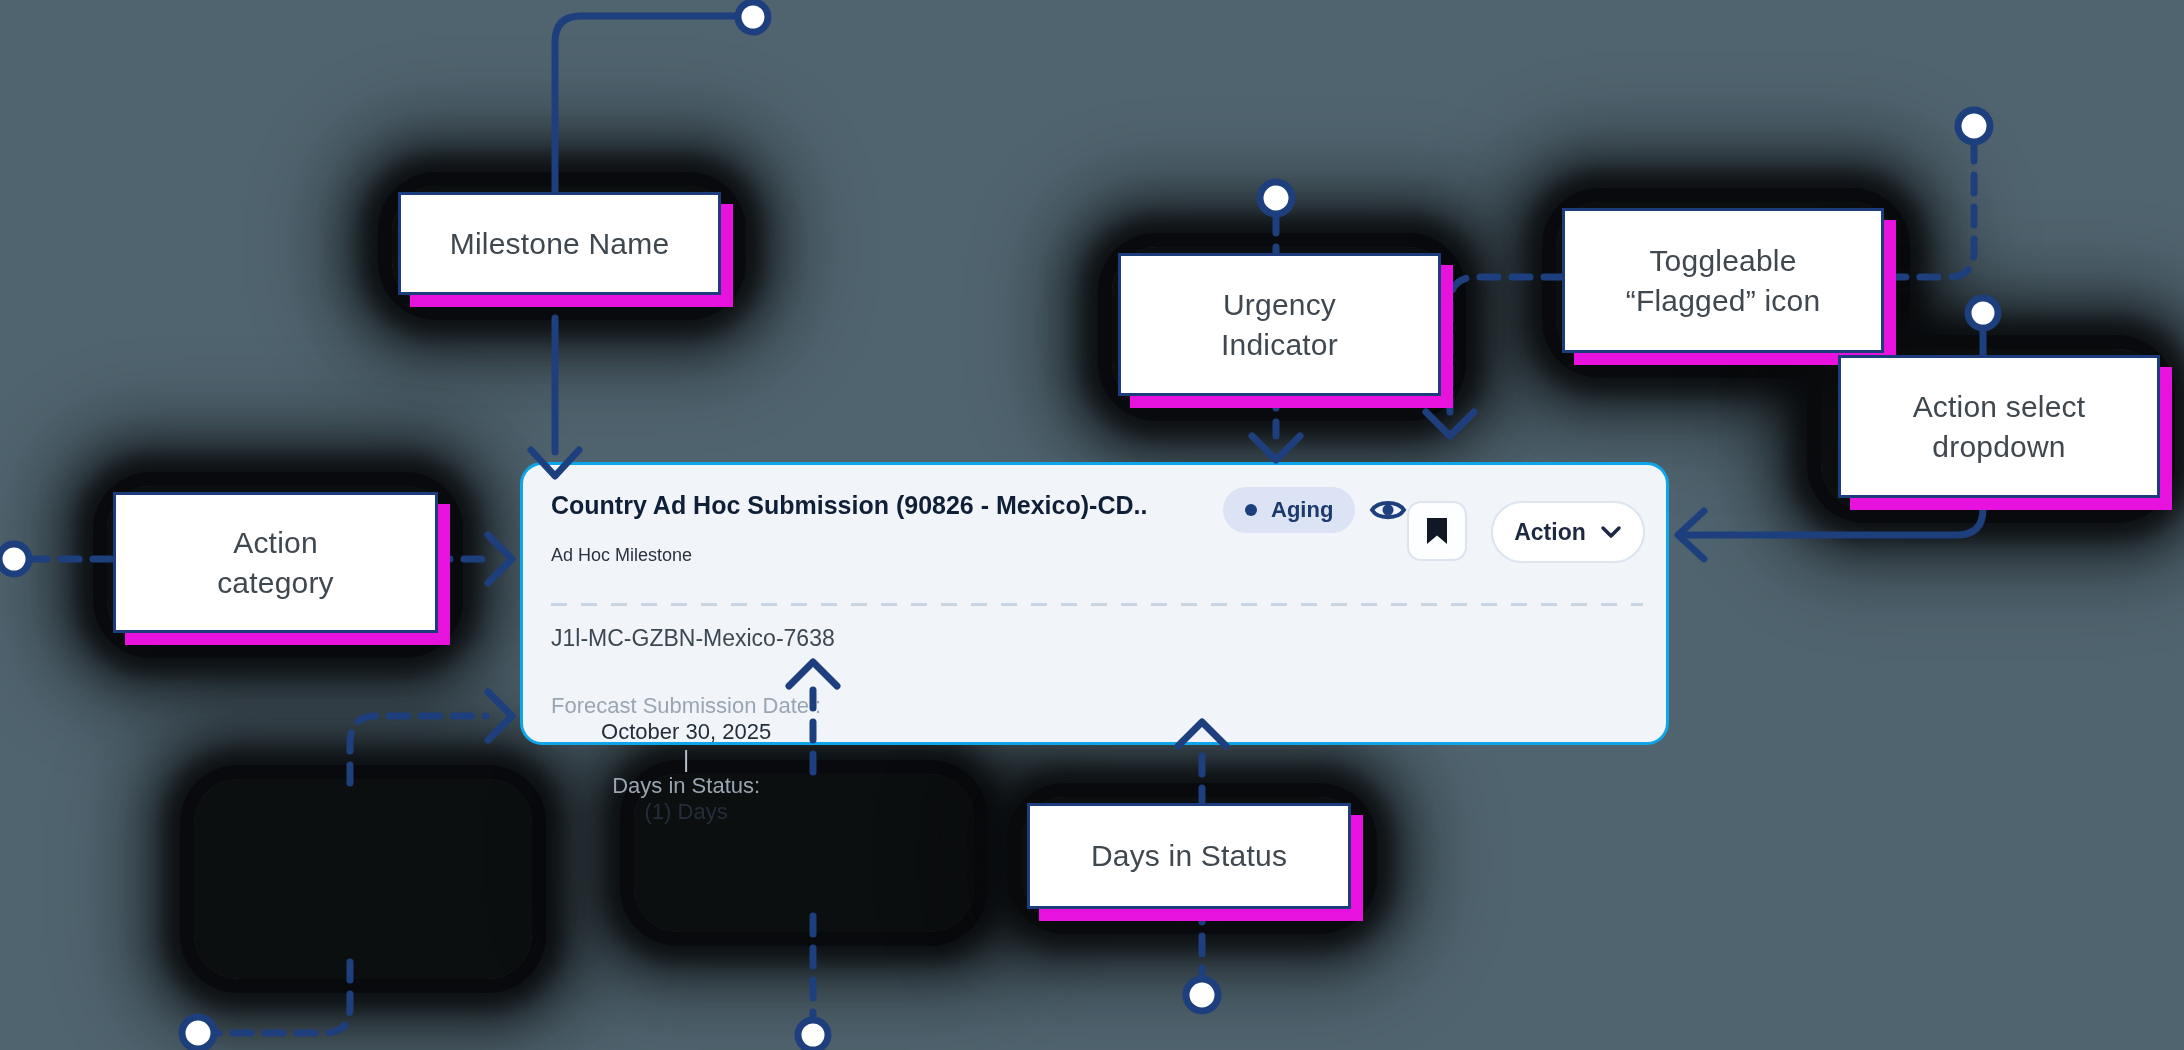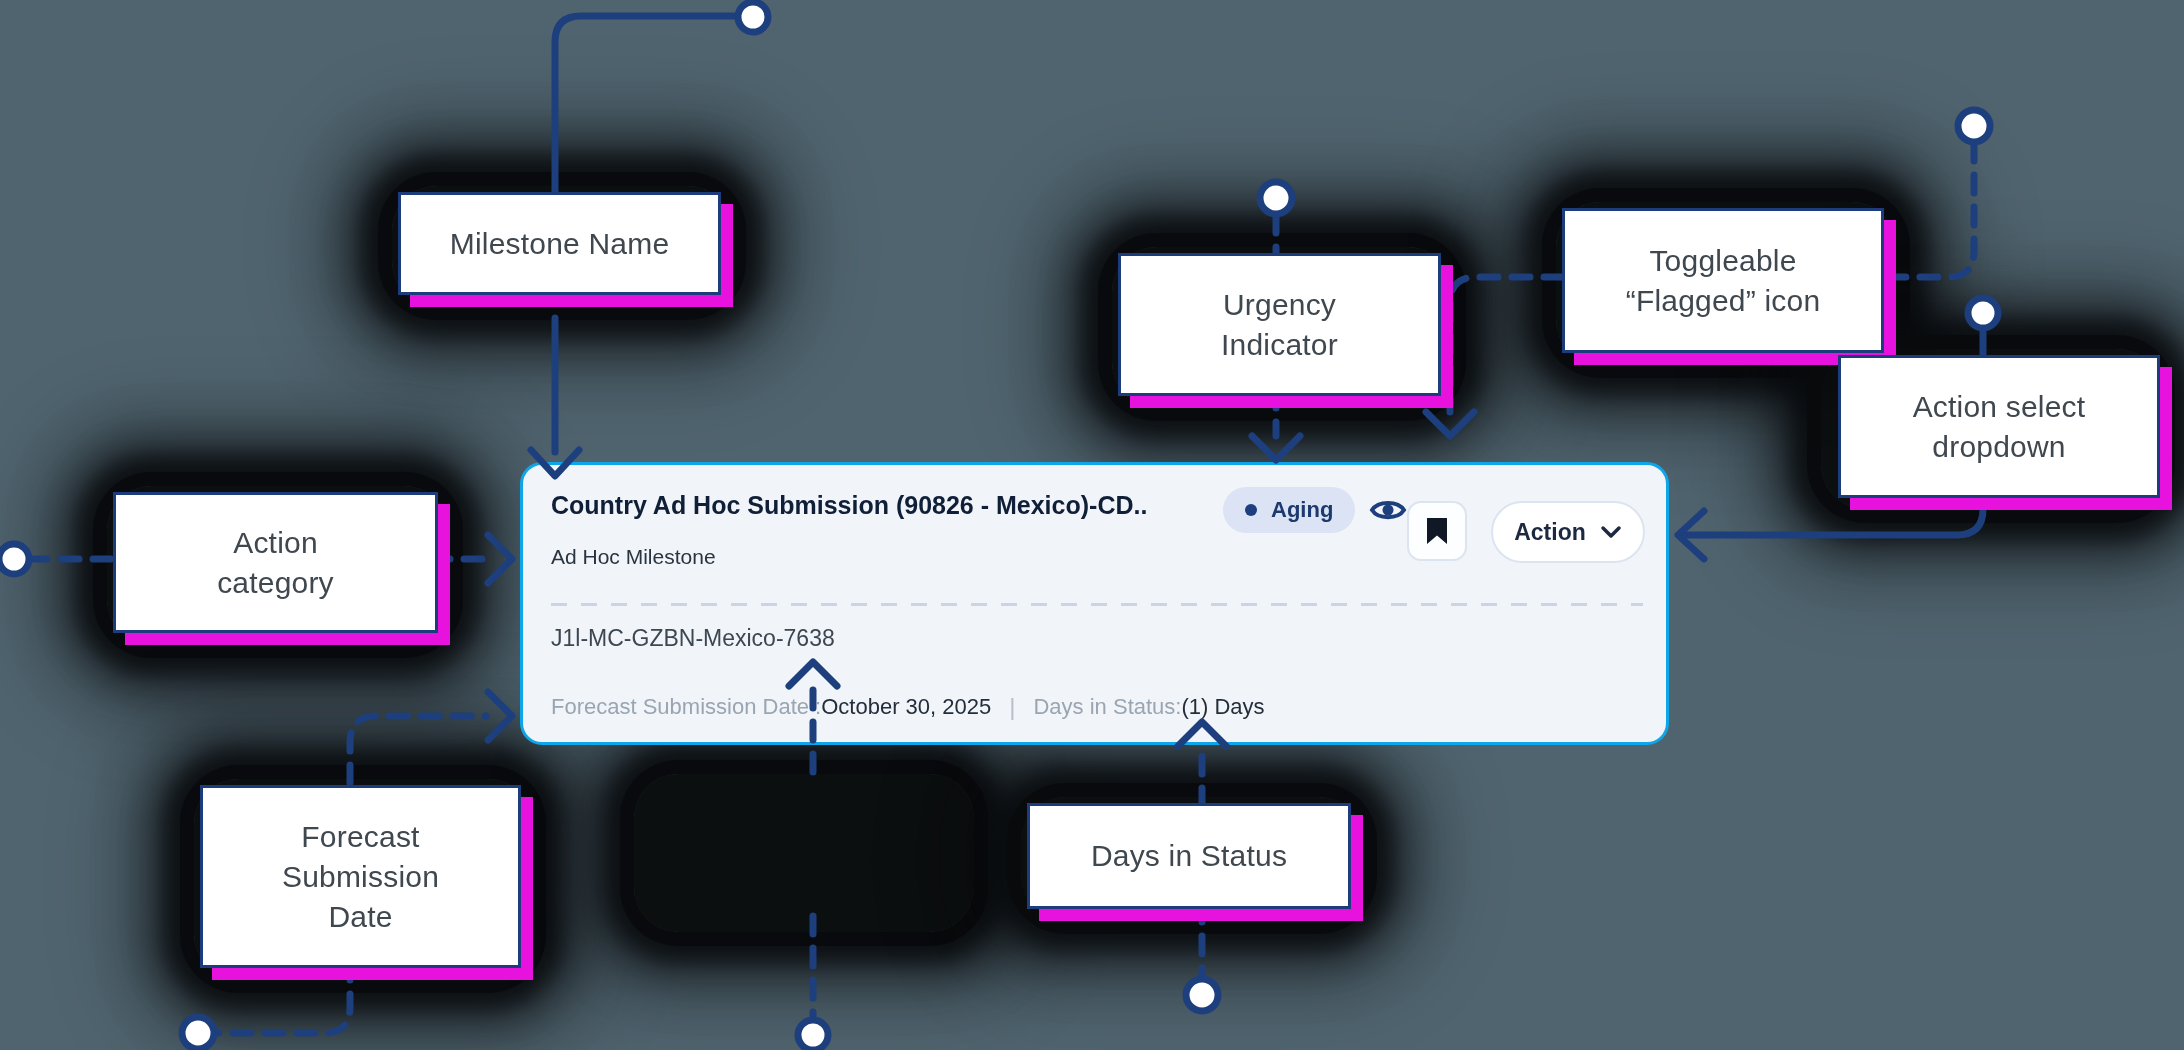--- a/index.html
+++ b/index.html
@@ -46,27 +46,27 @@
     position:absolute;left:884px;top:36px;width:60px;height:60px;
     background:#fdfeff;border:2px solid #dce4f0;border-radius:14px;
     display:flex;align-items:center;justify-content:center;box-sizing:border-box;
   }
   .actbtn{
     position:absolute;left:968px;top:36px;width:154px;height:62px;
     background:#ffffff;border:2px solid #dce4f0;border-radius:31px;
     display:flex;align-items:center;justify-content:center;gap:14px;box-sizing:border-box;
   }
   .actbtn .atxt{font-size:23px;font-weight:600;color:#1c2940;}
-  .card-sub{position:absolute;left:28px;top:80px;font-size:21px;color:#2a3440;}
+  .card-sub{position:absolute;left:28px;top:80px;font-size:18px;color:#2a3440;}
   .divider{
     position:absolute;left:28px;top:138px;width:1092px;height:3px;
     background:repeating-linear-gradient(90deg,#c9d5e3 0 16px,transparent 16px 30px);
   }
   .card-id{position:absolute;left:28px;top:160px;font-size:23px;color:#3c4752;}
-  .meta{position:absolute;left:28px;top:228px;font-size:22px;display:flex;align-items:center;}
+  .meta{position:absolute;left:28px;top:228px;font-size:22px;display:flex;align-items:center;flex-direction:column;}
   .muted{color:#9aa5b2;}
   .dark{color:#242e3a;}
   .sep{color:#b6bfca;margin:0 18px;font-size:24px;}
   .gapsm{margin-left:0;}
 </style>
 </head>
 <body>
 
 <div class="canvas">
 
@@ -166,18 +166,15 @@
 
   <div class="lbox" style="left:398px;top:192px;width:317px;height:97px;">Milestone Name</div>
   <div class="lbox" style="left:1118px;top:253px;width:317px;height:137px;">Urgency
 Indicator</div>
   <div class="lbox" style="left:1562px;top:208px;width:316px;height:139px;">Toggleable
 “Flagged” icon</div>
   <div class="lbox" style="left:1838px;top:355px;width:316px;height:137px;">Action select
 dropdown</div>
   <div class="lbox" style="left:113px;top:492px;width:319px;height:135px;">Action
 category</div>
-  <div class="lbox" style="left:200px;top:785px;width:315px;height:177px;">Forecast
-Submission
-Date</div>
   <div class="lbox" style="left:1027px;top:803px;width:318px;height:100px;">Days in Status</div>
 
 </div>
 
 </body></html>

